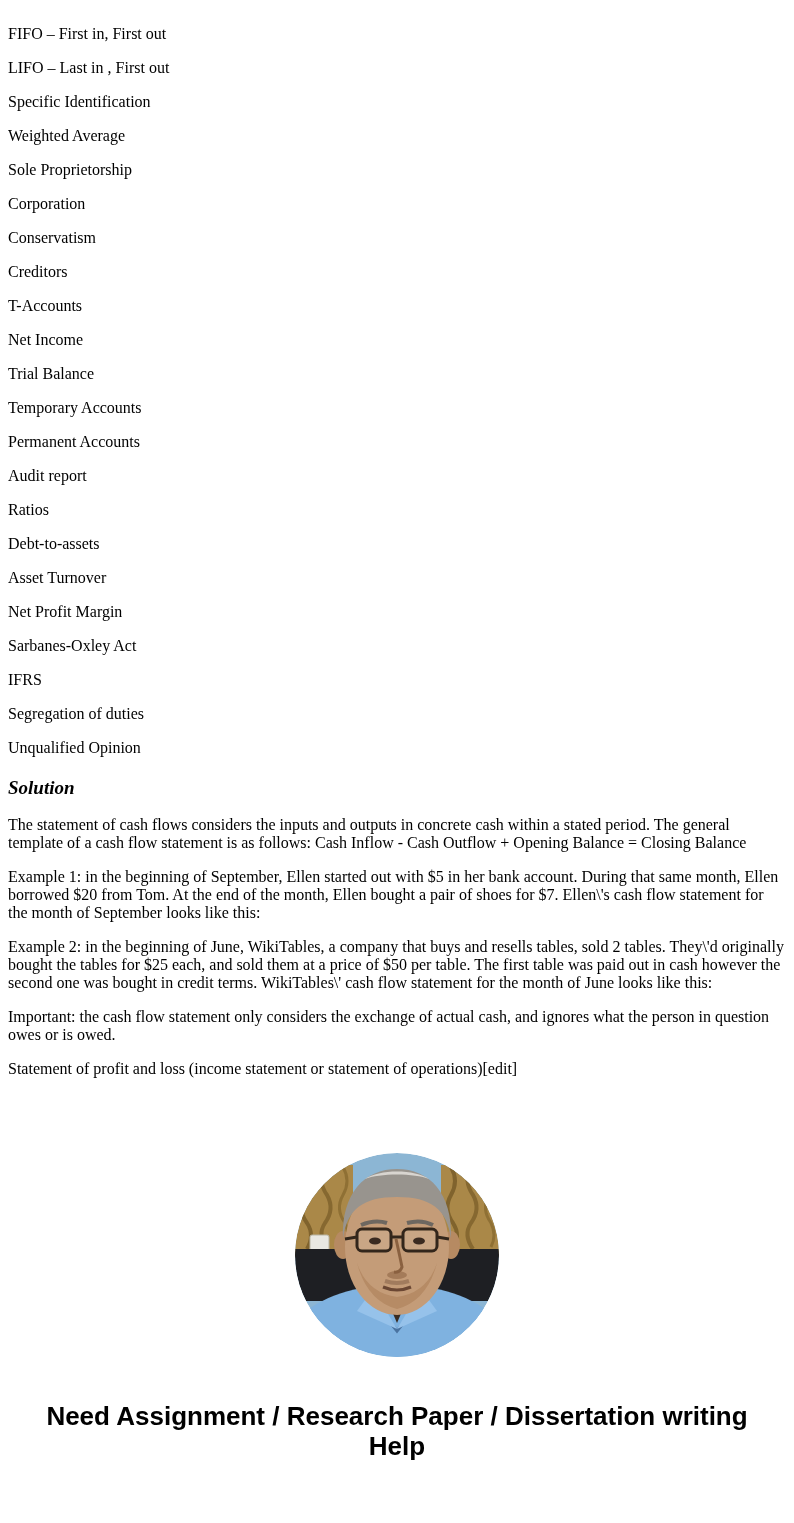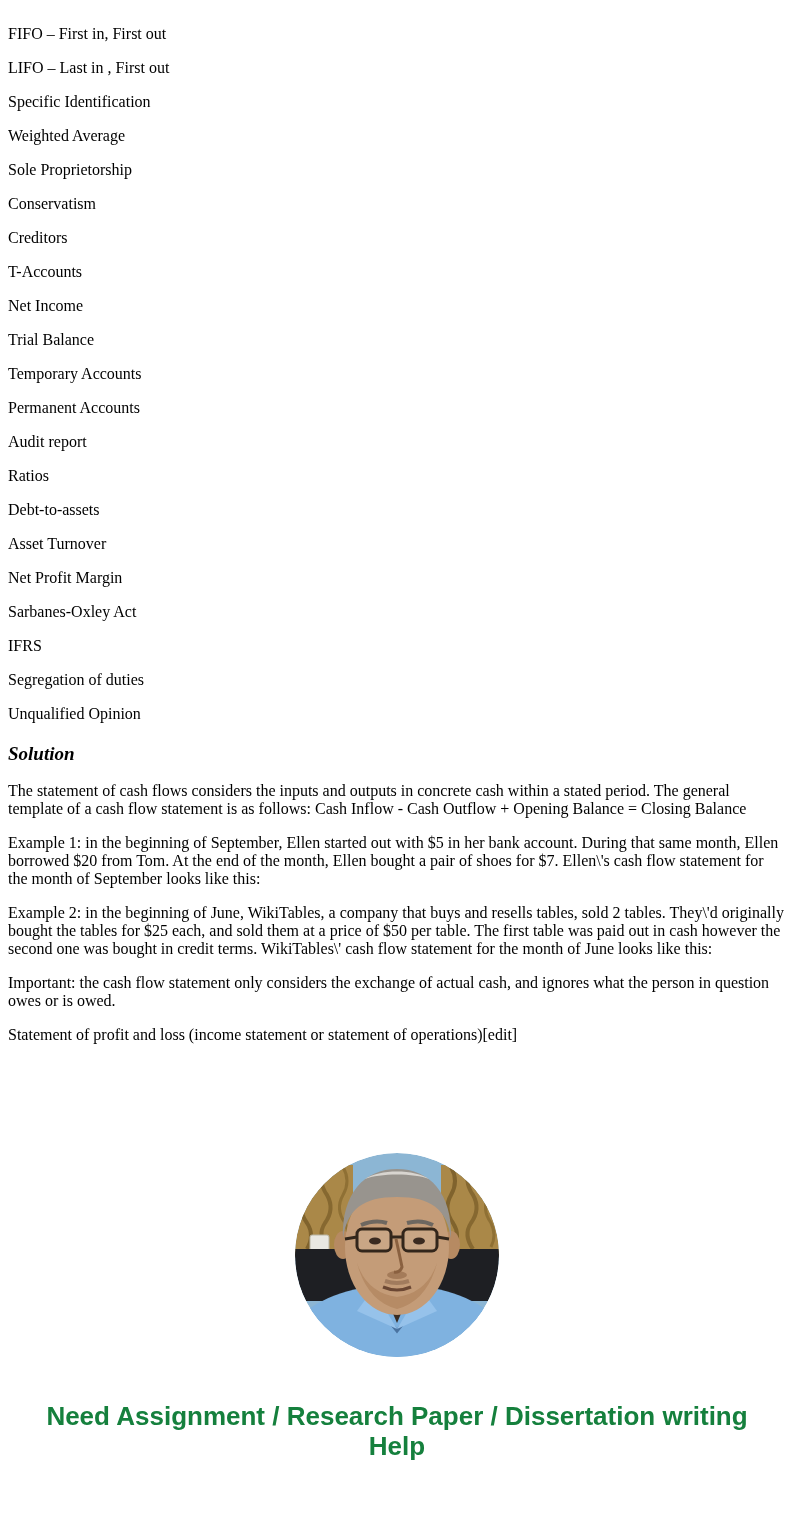--- a/index.html
+++ b/index.html
@@ -57,37 +57,38 @@
   .portrait svg { display: block; }
   
   .footer {
     margin-top: 44px;
     width: 794px;
     text-align: center;
     font-family: "Liberation Sans", "DejaVu Sans", sans-serif;
     font-weight: bold;
     font-size: 26px;
     line-height: 30px;
-    color: #15803d;
+    color: #000000;
   }
   .footer .line {
     max-width: 762px;
     margin: 0 auto;
   }
 </style>
 </head>
 <body>
 
 <div class="document">
   <div class="terms" id="terms-list">
       <p>FIFO – First in, First out</p>
       <p>LIFO – Last in , First out</p>
       <p>Specific Identification</p>
       <p>Weighted Average</p>
       <p>Sole Proprietorship</p>
+      <p>Corporation</p>
       <p>Conservatism</p>
       <p>Creditors</p>
       <p>T-Accounts</p>
       <p>Net Income</p>
       <p>Trial Balance</p>
       <p>Temporary Accounts</p>
       <p>Permanent Accounts</p>
       <p>Audit report</p>
       <p>Ratios</p>
       <p>Debt-to-assets</p>

